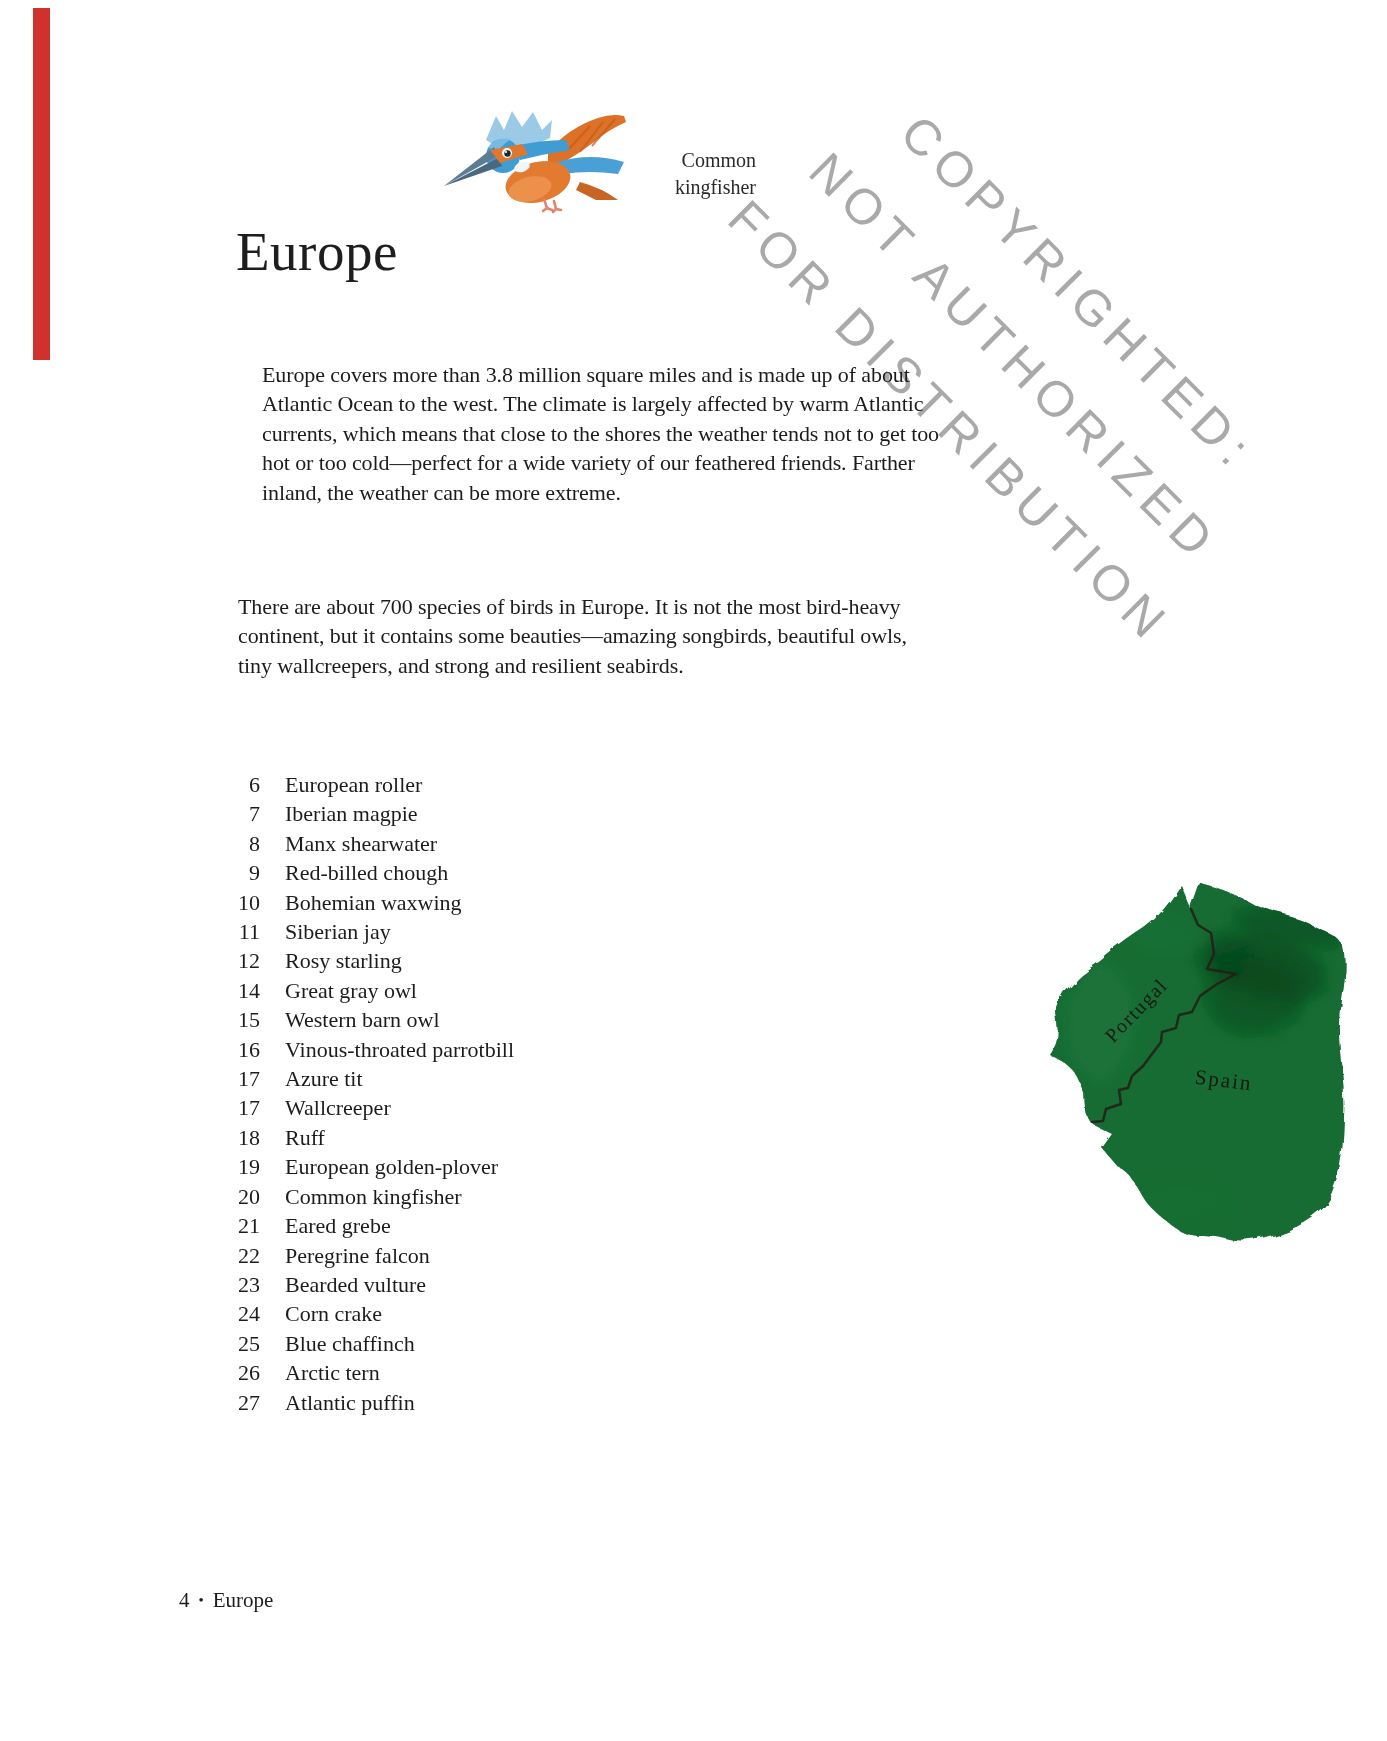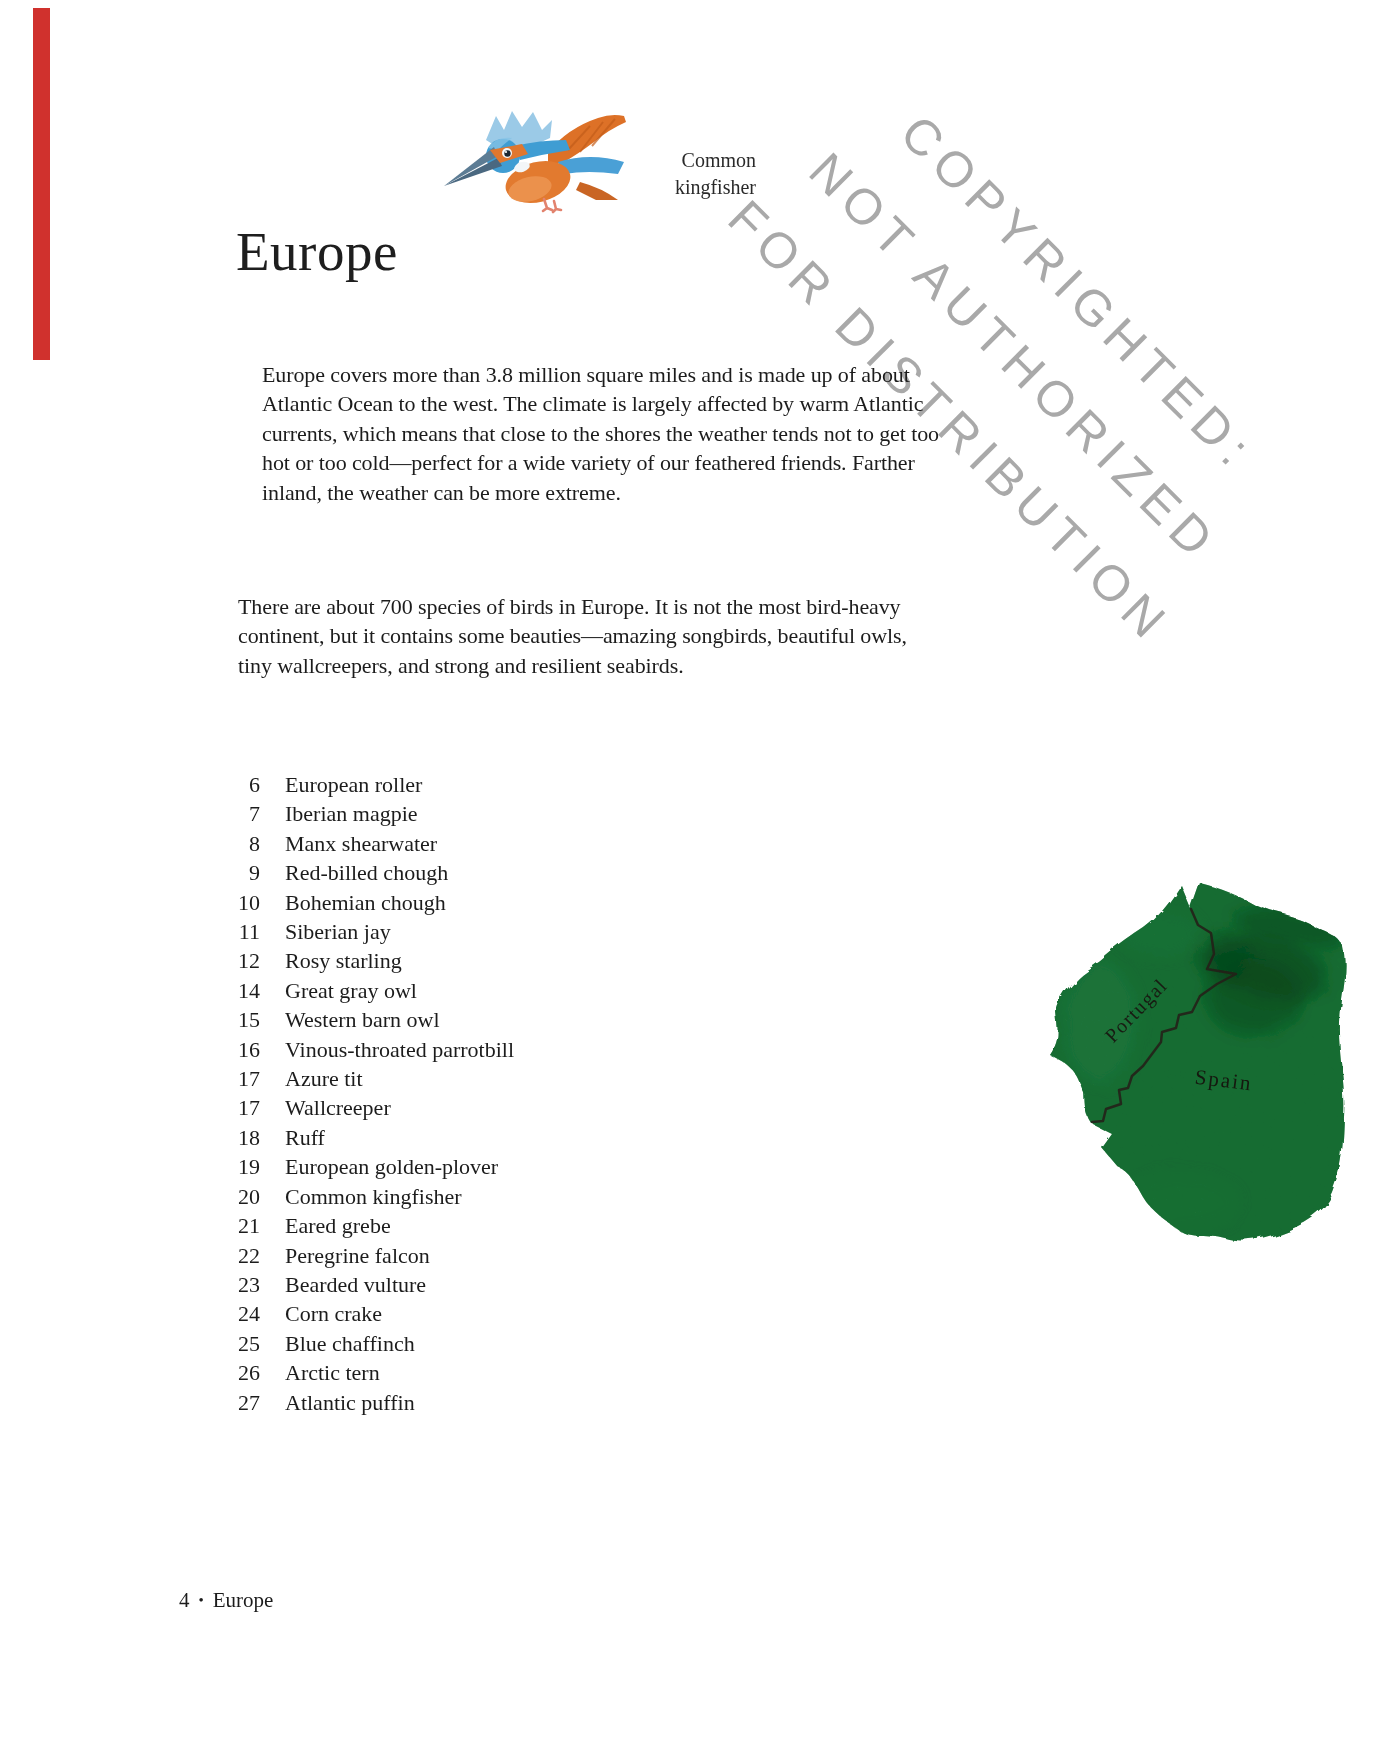--- a/index.html
+++ b/index.html
@@ -124,21 +124,21 @@
     <div class="list-row">
         <span class="list-num">8</span>
         <span class="list-name">Manx shearwater</span>
       </div>
     <div class="list-row">
         <span class="list-num">9</span>
         <span class="list-name">Red-billed chough</span>
       </div>
     <div class="list-row">
         <span class="list-num">10</span>
-        <span class="list-name">Bohemian chough</span>
+        <span class="list-name">Bohemian waxwing</span>
       </div>
     <div class="list-row">
         <span class="list-num">11</span>
         <span class="list-name">Siberian jay</span>
       </div>
     <div class="list-row">
         <span class="list-num">12</span>
         <span class="list-name">Rosy starling</span>
       </div>
     <div class="list-row">

